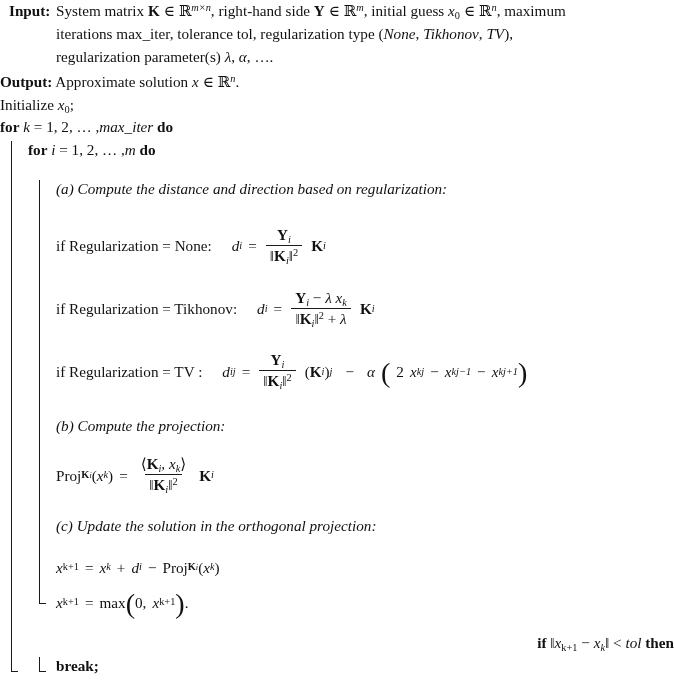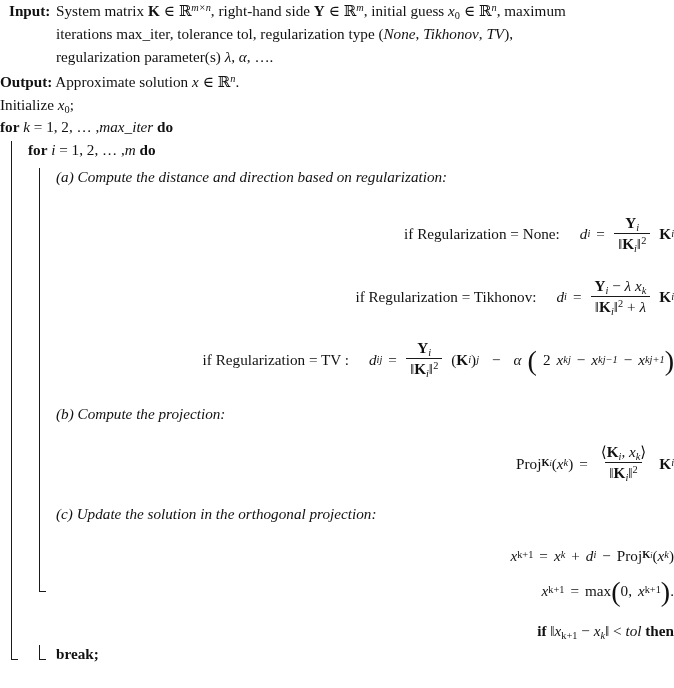--- a/index.html
+++ b/index.html
@@ -77,27 +77,27 @@
     position: absolute;
     left: -1.1px;
     bottom: 0;
     width: 7px;
     border-bottom: 1.1px solid #1a1a1a;
   }
   .line { line-height: 1.5; white-space: nowrap; }
 
   .steplabel {
     font-style: italic;
-    margin-top: 4px;
+    margin-top: 16px;
     line-height: 1.5;
   }
 
   
   .eq {
-    text-align: right;
+    text-align: left;
     margin: 4px 0 16px 0;
     line-height: 1.0;
   }
   .eq-row {
     display: inline-flex;
     align-items: center;
     justify-content: center;
     white-space: nowrap;
   }
   .eqlabel { font-style: normal; }

